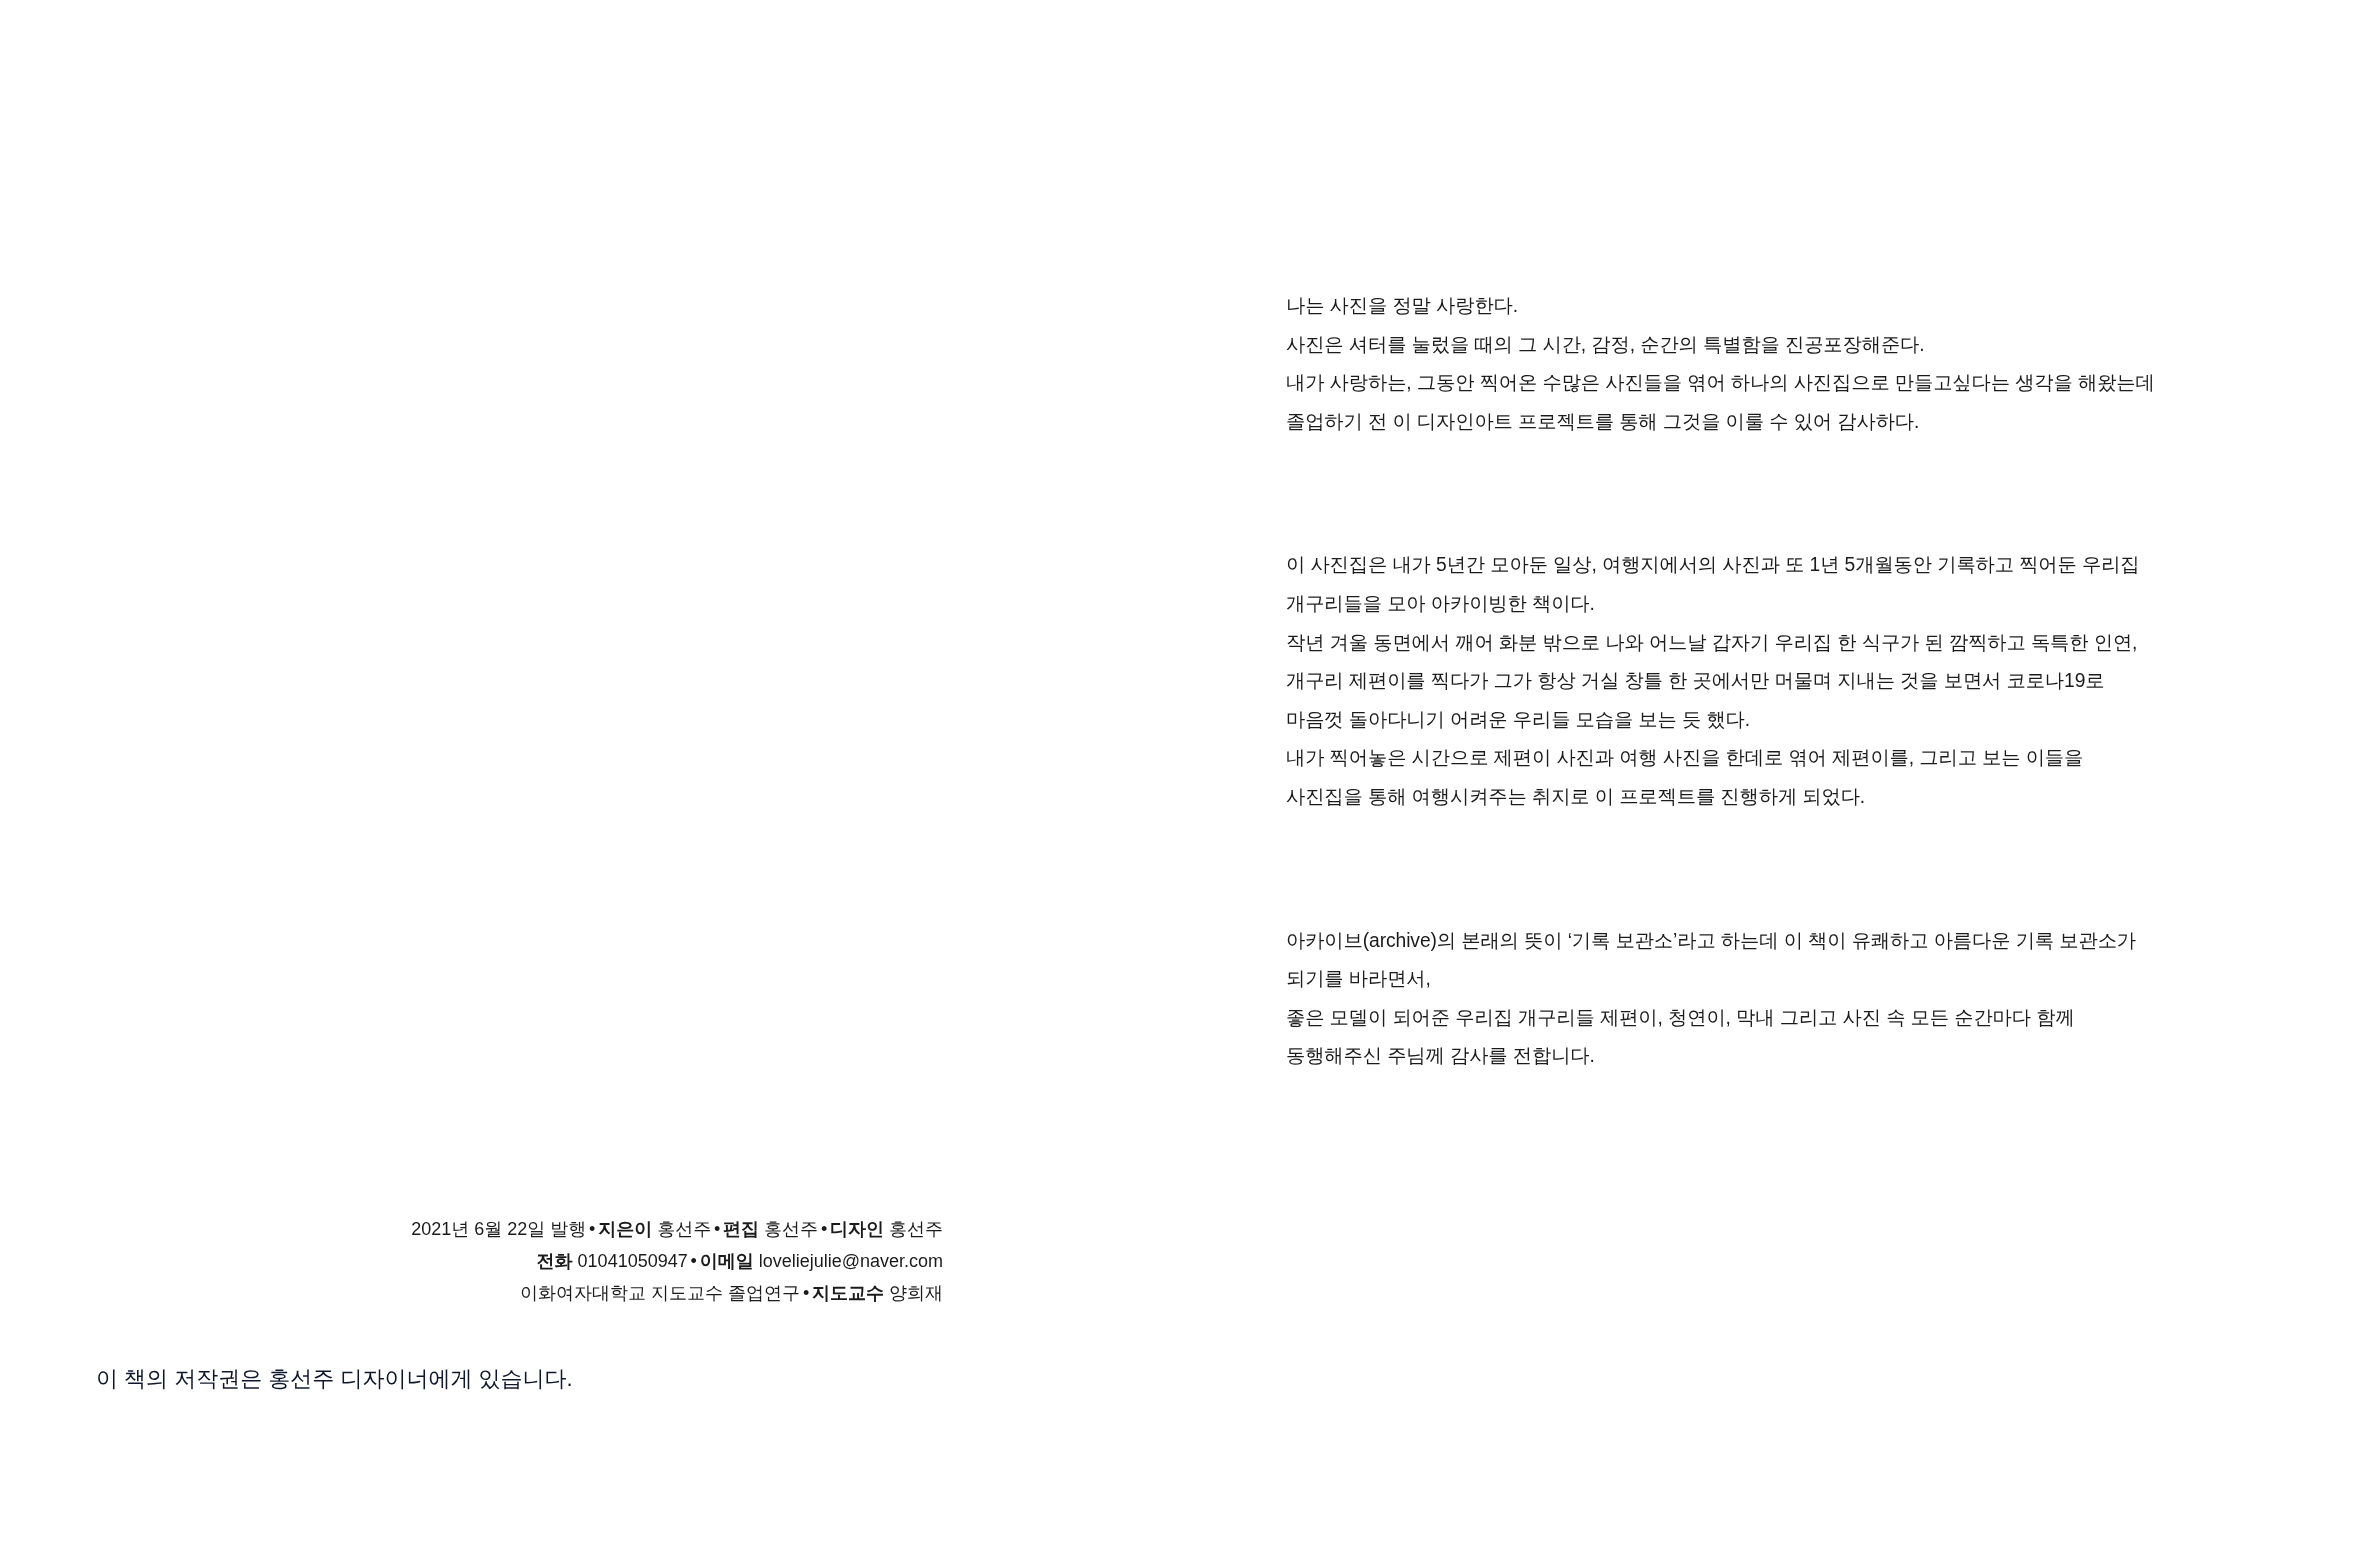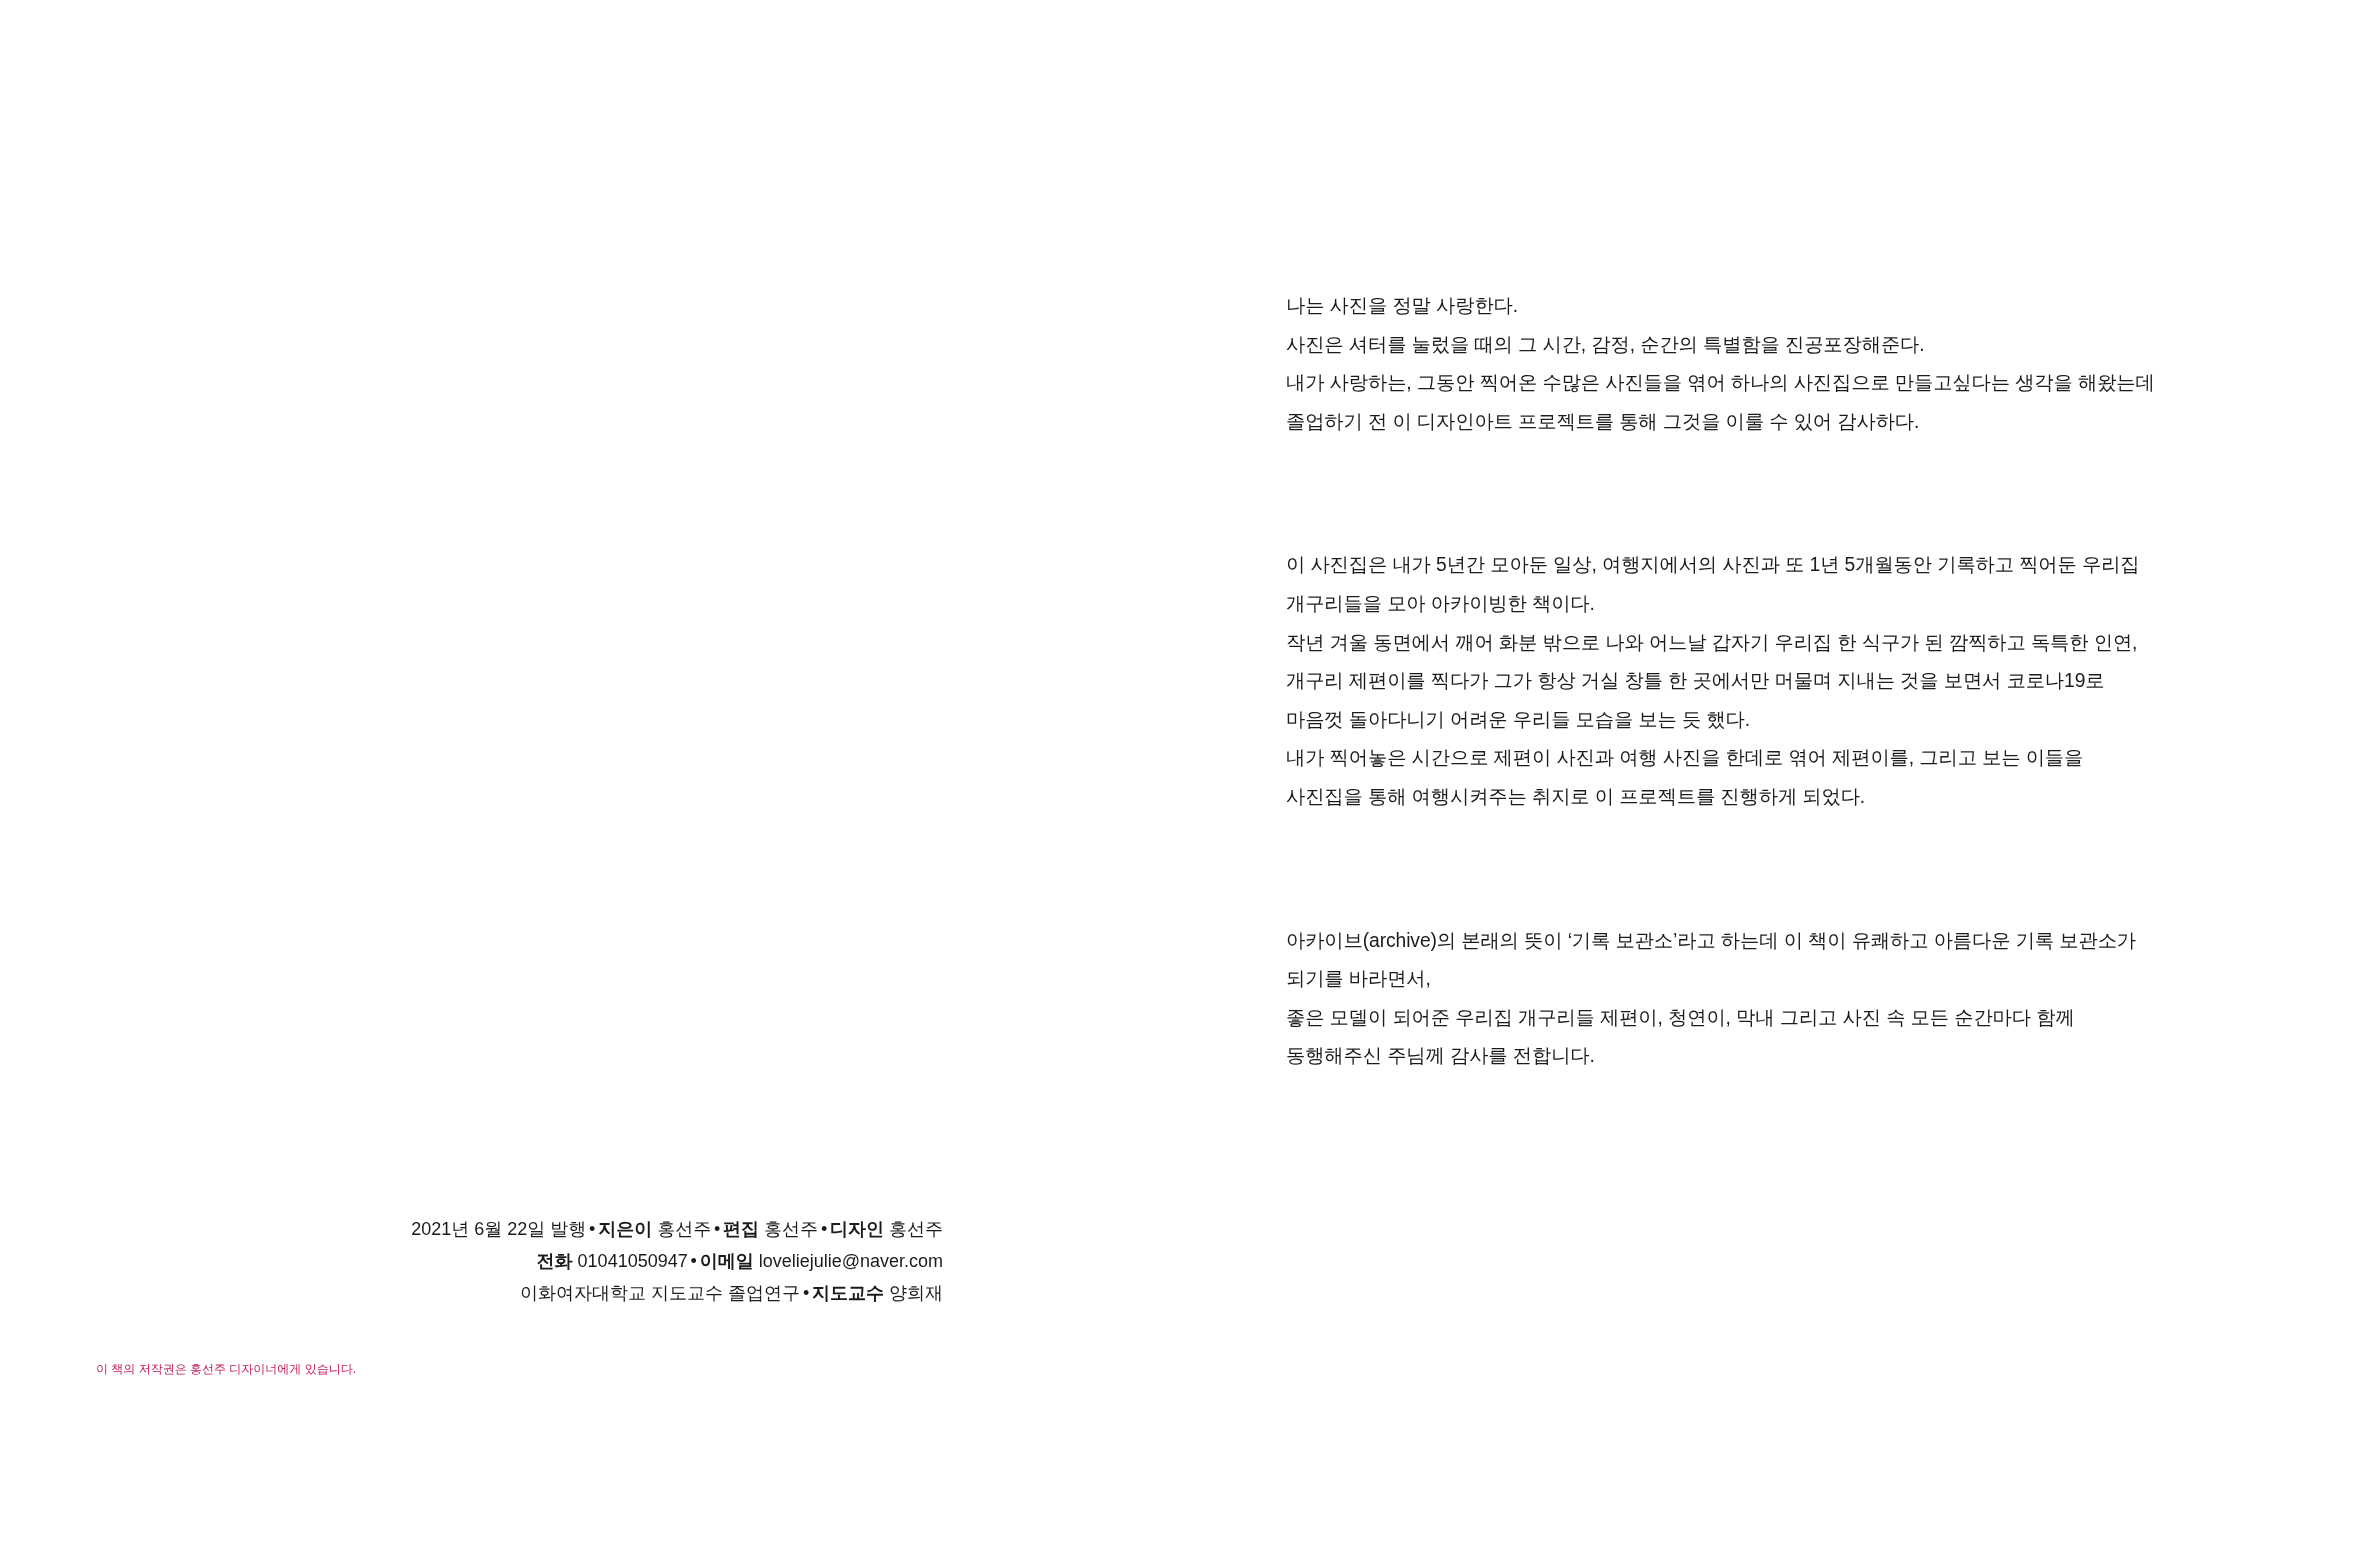--- a/index.html
+++ b/index.html
@@ -58,23 +58,23 @@
   .colophon-line .dot {
     padding: 0 2.8px;
   }
   .rights {
     position: absolute;
     left: 96px;
     top: 1359px;
     width: 847px;
   }
   .rights-line {
-    font-size: 12px;
+    font-size: 22px;
     line-height: 1.78;
-    color: #be185d;
+    color: #0f172a;
     white-space: pre;
   }
 </style>
 </head>
 <body>
 
 <div class="essay">
 
   <div class="essay-block">
     <div class="essay-line">나는 사진을 정말 사랑한다.</div>

